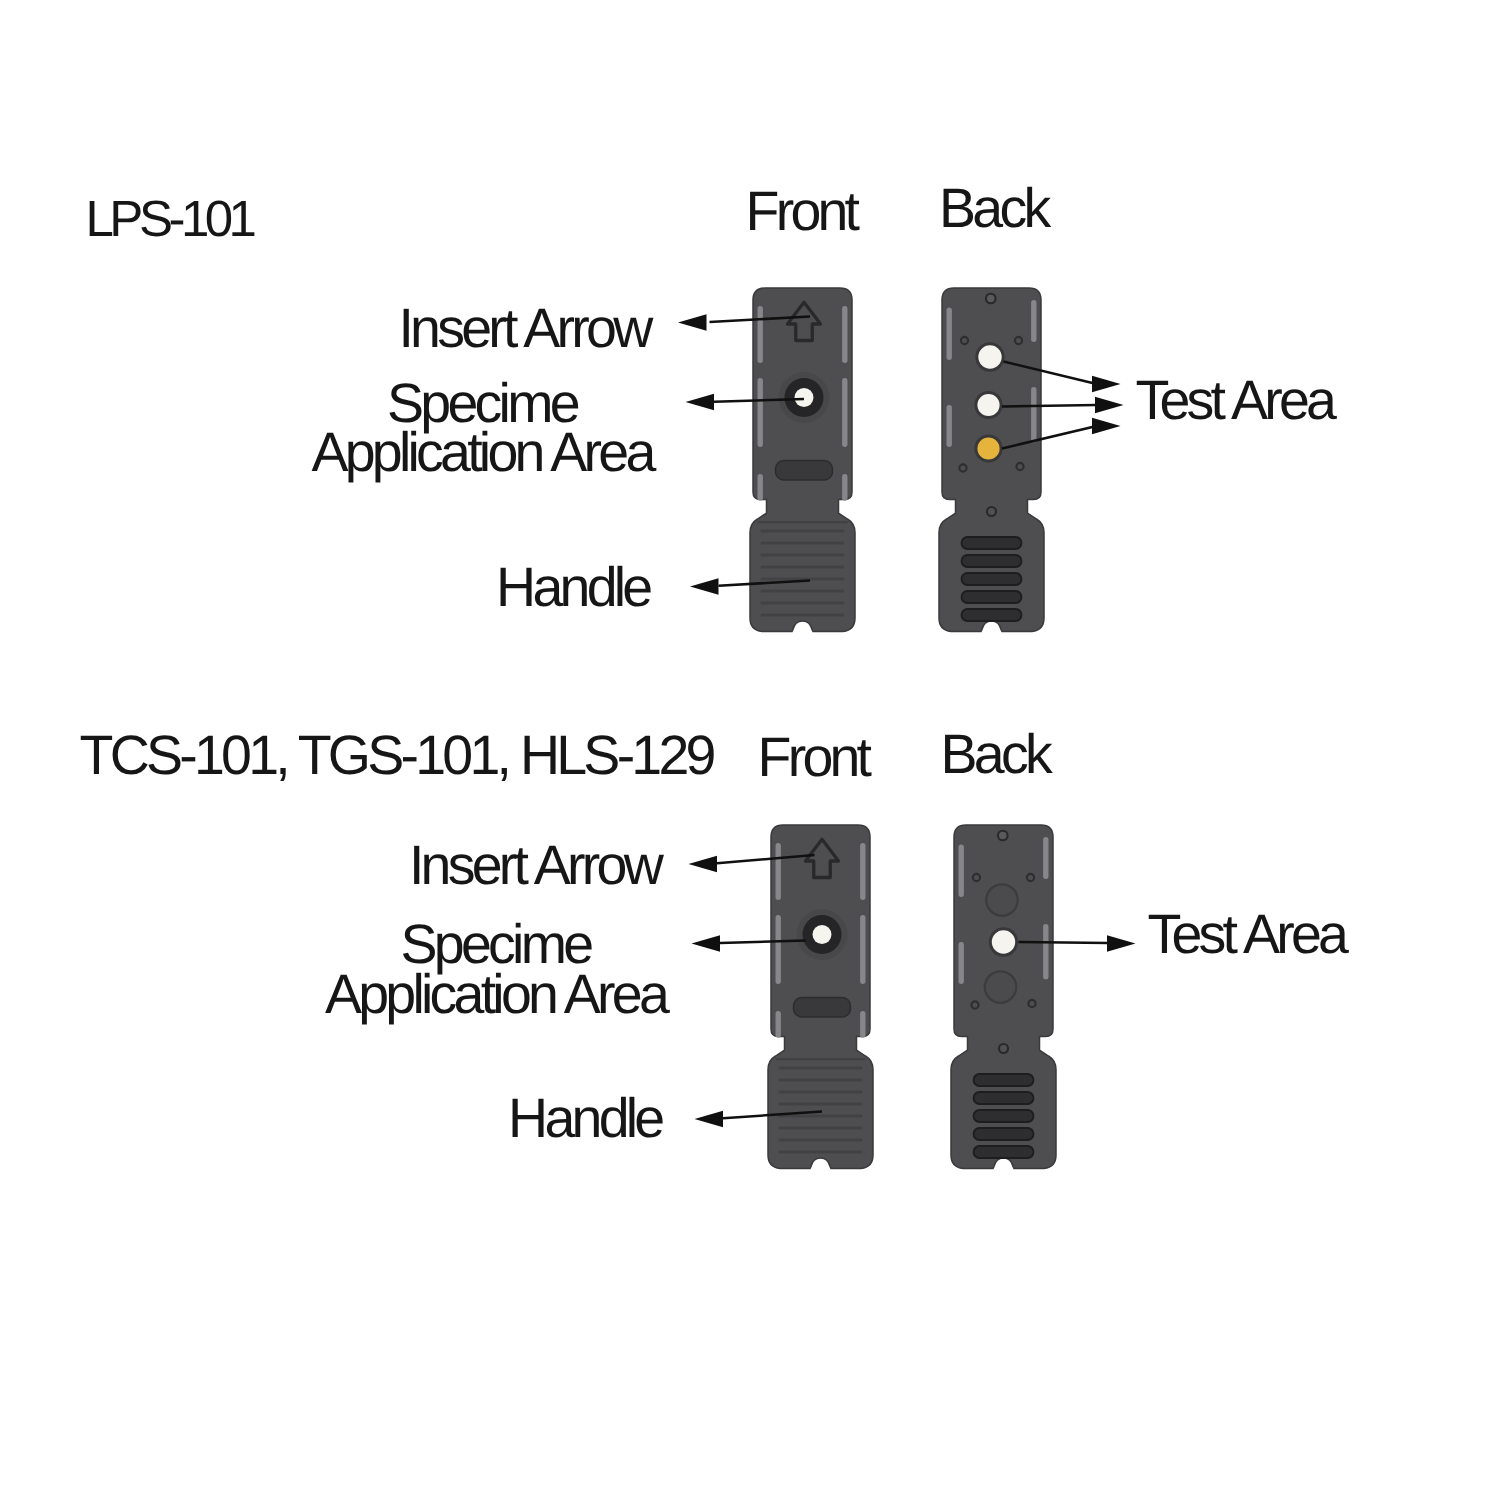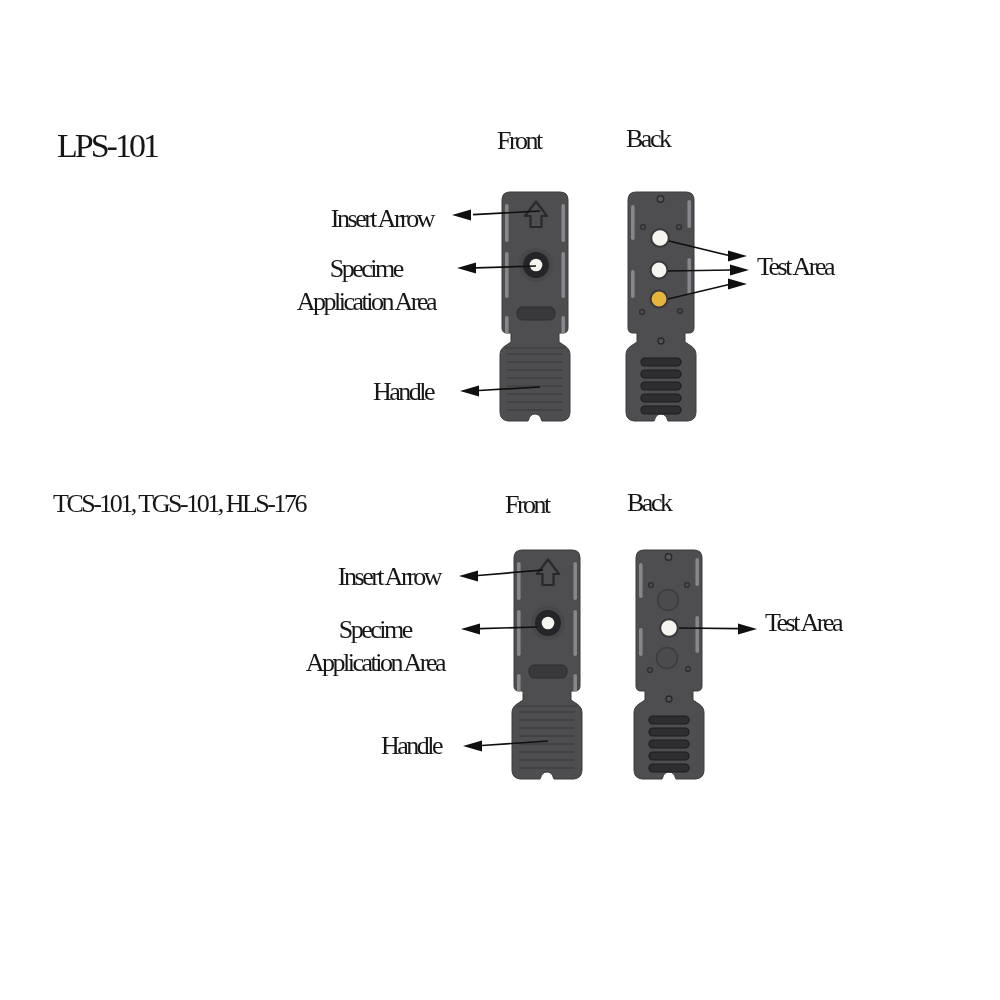--- a/index.html
+++ b/index.html
@@ -1,25 +1,25 @@
 <!DOCTYPE html>
 <html style="--c-background: #ffffff; --c-text: #161616; --c-callout: #101010; --c-body: #4e4e50; --c-body_dark: #3a3a3c; --c-outline: #29292b; --c-slot_light: #95959a; --c-recess: #39393b; --c-ring: #252527; --c-white_spot: #f6f4ef; --c-yellow_spot: #e6b33c;"><head>
 <meta charset="utf-8">
 <style>
   html,body { margin:0; padding:0; background:#ffffff; }
   .canvas {
     position:relative; width:1000px; height:1000px;
     background:var(--c-background,#ffffff); overflow:hidden;
-    font-family:Liberation Serif, serif;
+    font-family:Liberation Sans, sans-serif;
     color:var(--c-text,#161616);
   }
   svg.layer { position:absolute; left:0; top:0; width:1000px; height:1000px; }
   .t {
     position:absolute; white-space:nowrap;
-    font-size:26px; line-height:33px; letter-spacing:-2.5px;
+    font-size:37px; line-height:33px; letter-spacing:-2.5px;
   }
   .ra { text-align:center; }
   .title1 { left:57px;  top:127px; font-size:34px; letter-spacing:-3px; line-height:38px; }
   .title2 { left:53px;  top:487px; }
   .s1-front { left:497px; top:124px; }
   .s1-back  { left:626px; top:122px; }
   .s1-insert{ right:567px; top:202px; }
   .s1-spec  { right:565px; top:252px; }
   .s1-handle{ right:567px; top:375px; }
   .s1-test  { left:757px; top:250px; }
@@ -152,21 +152,21 @@
   <div class="t s1-front">Front</div>
   <div class="t s1-back">Back</div>
   <div class="t ra s1-insert">Insert Arrow</div>
   <div class="t ra s1-spec">
     <div>Specime</div>
     <div>Application Area</div>
   </div>
   <div class="t ra s1-handle">Handle</div>
   <div class="t s1-test">Test Area</div>
 
-  <div class="t title2">TCS-101, TGS-101, HLS-176</div>
+  <div class="t title2">TCS-101, TGS-101, HLS-129</div>
   <div class="t s2-front">Front</div>
   <div class="t s2-back">Back</div>
   <div class="t ra s2-insert">Insert Arrow</div>
   <div class="t ra s2-spec">
     <div>Specime</div>
     <div>Application Area</div>
   </div>
   <div class="t ra s2-handle">Handle</div>
   <div class="t s2-test">Test Area</div>
 

